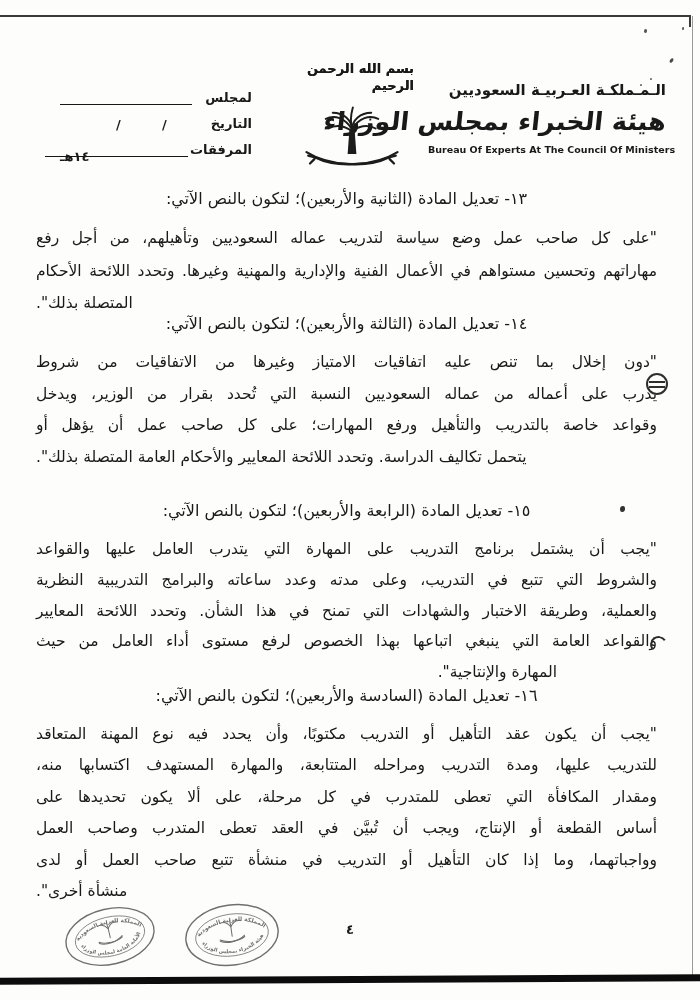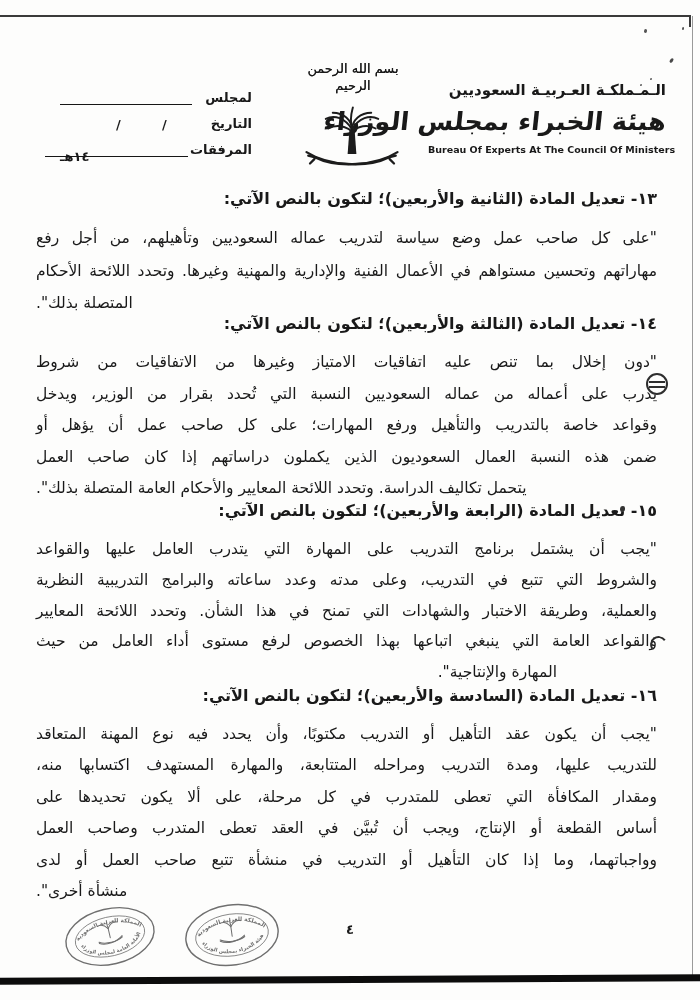--- a/index.html
+++ b/index.html
@@ -11,33 +11,33 @@
   
   .border-top{position:absolute;left:0;top:15px;width:691px;height:2px;background:#3a3a3a;}
   .border-corner{position:absolute;left:689px;top:15px;width:2px;height:12px;background:#3a3a3a;}
   .border-right{position:absolute;left:692px;top:16px;width:1px;height:960px;background:#9a9a9a;}
   .border-bottom{position:absolute;left:-4px;top:976px;width:710px;height:7px;background:#0c0c0c;transform:rotate(-0.3deg);}
   
   .org-block{position:absolute;left:428px;top:80px;width:238px;direction:rtl;text-align:right;}
   .kingdom{font-size:15px;font-weight:bold;letter-spacing:0;line-height:20px;}
   .callig{font-size:25px;font-weight:bold;line-height:44px;white-space:nowrap;transform:skewX(-6deg) scaleX(1.02);transform-origin:right;}
   .bureau-en{font-size:9.5px;font-weight:bold;direction:ltr;text-align:right;line-height:12px;white-space:nowrap;}
-  .bismillah{position:absolute;left:292px;top:60px;width:122px;text-align:center;font-size:13px;font-weight:normal;direction:rtl;line-height:17px;text-shadow:0 0 0.6px #222;}
+  .bismillah{position:absolute;left:292px;top:60px;width:122px;text-align:right;font-size:13px;font-weight:bold;direction:rtl;line-height:17px;text-shadow:0 0 0.6px #222;}
   .emblem{position:absolute;left:298px;top:104px;width:108px;height:70px;}
   
   .fields{position:absolute;left:40px;top:88px;width:212px;direction:rtl;}
   .frow{position:absolute;left:0;width:212px;height:22px;}
   .frow .flabel{position:absolute;right:0;top:0;font-size:13px;font-weight:bold;}
   .fline{position:absolute;border-bottom:1.5px solid #161616;height:1px;}
   .r1{top:2px;}.r2{top:28px;}.r3{top:54px;}
   .datevals{position:absolute;left:0;top:0;width:170px;height:22px;direction:ltr;}
   .datevals span{position:absolute;top:1px;font-size:13px;font-weight:bold;}
   .dv-year{left:20px;margin-top:32px;}.dv-s2{left:76px;}.dv-s1{left:122px;}
   
-  .a-head{position:absolute;left:36px;width:621px;direction:rtl;text-align:right;font-size:16px;font-weight:bold;white-space:nowrap;}
+  .a-head{position:absolute;left:36px;width:621px;direction:rtl;text-align:center;font-size:16px;font-weight:normal;white-space:nowrap;}
   .a-body{position:absolute;left:36px;width:621px;direction:rtl;font-size:15.5px;}
   .ln{text-align:justify;text-align-last:justify;-moz-text-align-last:justify;white-space:nowrap;overflow:visible;}
   .ln-left{text-align:left;text-align-last:left;}
   .ln-rind{text-align:right;text-align-last:right;padding-left:0;padding-right:100px;box-sizing:border-box;}
   .b13{top:222px;}.b13 .ln,.b13 .ln-left{line-height:32.5px;height:32.5px;}
   .b14{top:347px;}.b14 .ln,.b14 .ln-left{line-height:31.5px;height:31.5px;}
   .b15{top:534px;}.b15 .ln,.b15 .ln-left,.b15 .ln-rind{line-height:30.8px;height:30.8px;}
   .b16{top:719px;}.b16 .ln,.b16 .ln-left{line-height:31.4px;height:31.4px;}
   .h13{top:189px;}.h14{top:314px;}.h15{top:501px;}.h16{top:686px;}
   
@@ -120,21 +120,20 @@
     <div class="ln">"على كل صاحب عمل وضع سياسة لتدريب عماله السعوديين وتأهيلهم، من أجل رفع</div>
     <div class="ln">مهاراتهم وتحسين مستواهم في الأعمال الفنية والإدارية والمهنية وغيرها. وتحدد اللائحة الأحكام</div>
     <div class="ln-left">المتصلة بذلك".</div>
   </div>
 
   <div class="a-head h14">١٤- تعديل المادة (الثالثة والأربعين)؛ لتكون بالنص الآتي:</div>
   <div class="a-body b14">
     <div class="ln">"دون إخلال بما تنص عليه اتفاقيات الامتياز وغيرها من الاتفاقيات من شروط</div>
     <div class="ln">يدرب على أعماله من عماله السعوديين النسبة التي تُحدد بقرار من الوزير، ويدخل</div>
     <div class="ln">وقواعد خاصة بالتدريب والتأهيل ورفع المهارات؛ على كل صاحب عمل أن يؤهل أو</div>
-    <div class="ln">ضمن هذه النسبة العمال السعوديون الذين يكملون دراساتهم إذا كان صاحب العمل</div>
     <div class="ln-left">يتحمل تكاليف الدراسة. وتحدد اللائحة المعايير والأحكام العامة المتصلة بذلك".</div>
   </div>
 
   <div class="a-head h15">١٥- تعديل المادة (الرابعة والأربعين)؛ لتكون بالنص الآتي:</div>
   <div class="a-body b15">
     <div class="ln">"يجب أن يشتمل برنامج التدريب على المهارة التي يتدرب العامل عليها والقواعد</div>
     <div class="ln">والشروط التي تتبع في التدريب، وعلى مدته وعدد ساعاته والبرامج التدريبية النظرية</div>
     <div class="ln">والعملية، وطريقة الاختبار والشهادات التي تمنح في هذا الشأن. وتحدد اللائحة المعايير</div>
     <div class="ln">والقواعد العامة التي ينبغي اتباعها بهذا الخصوص لرفع مستوى أداء العامل من حيث</div>
     <div class="ln-rind">المهارة والإنتاجية".</div>

